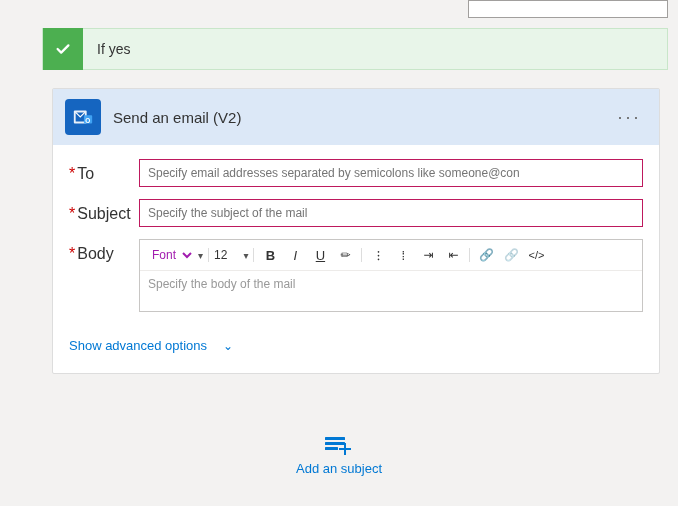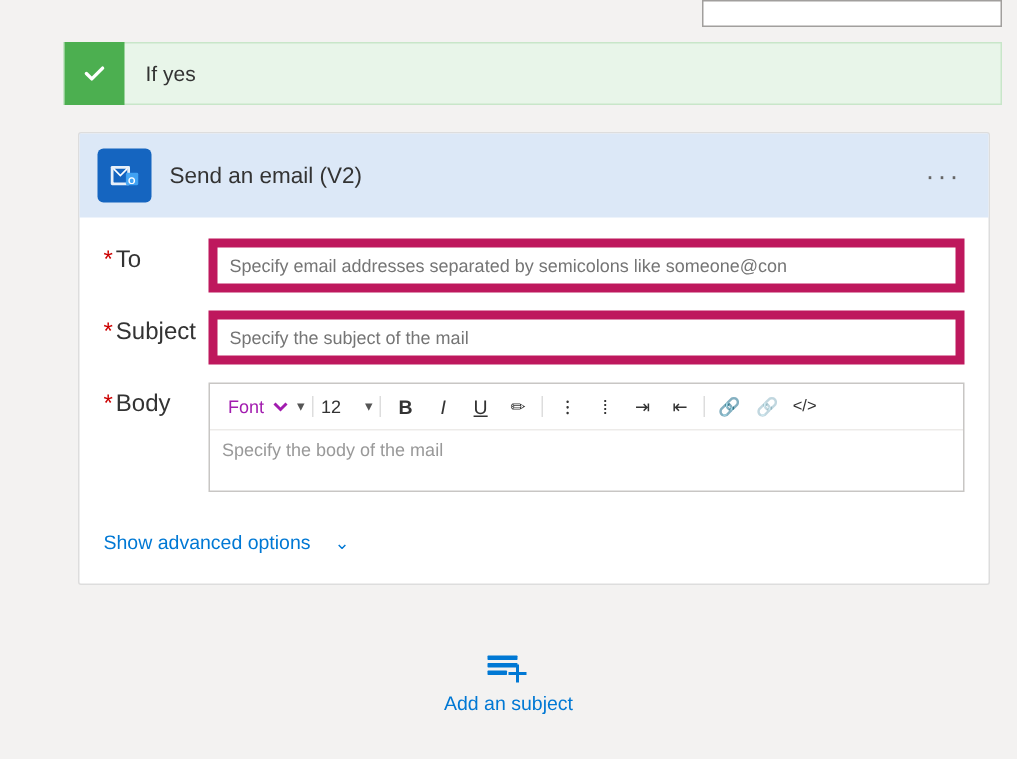--- a/index.html
+++ b/index.html
@@ -133,21 +133,21 @@
       padding-top: 6px;
     }
 
     .form-label .required {
       color: #c00;
       margin-right: 2px;
     }
 
     .form-input {
       flex: 1;
-      border: 6px solid #be185d;
+      border: 1px solid #be185d;
       padding: 5px 8px;
       font-size: 12px;
       color: #999;
       outline: none;
       min-height: 28px;
       background: #fff;
     }
 
     
     .body-field-wrapper {

